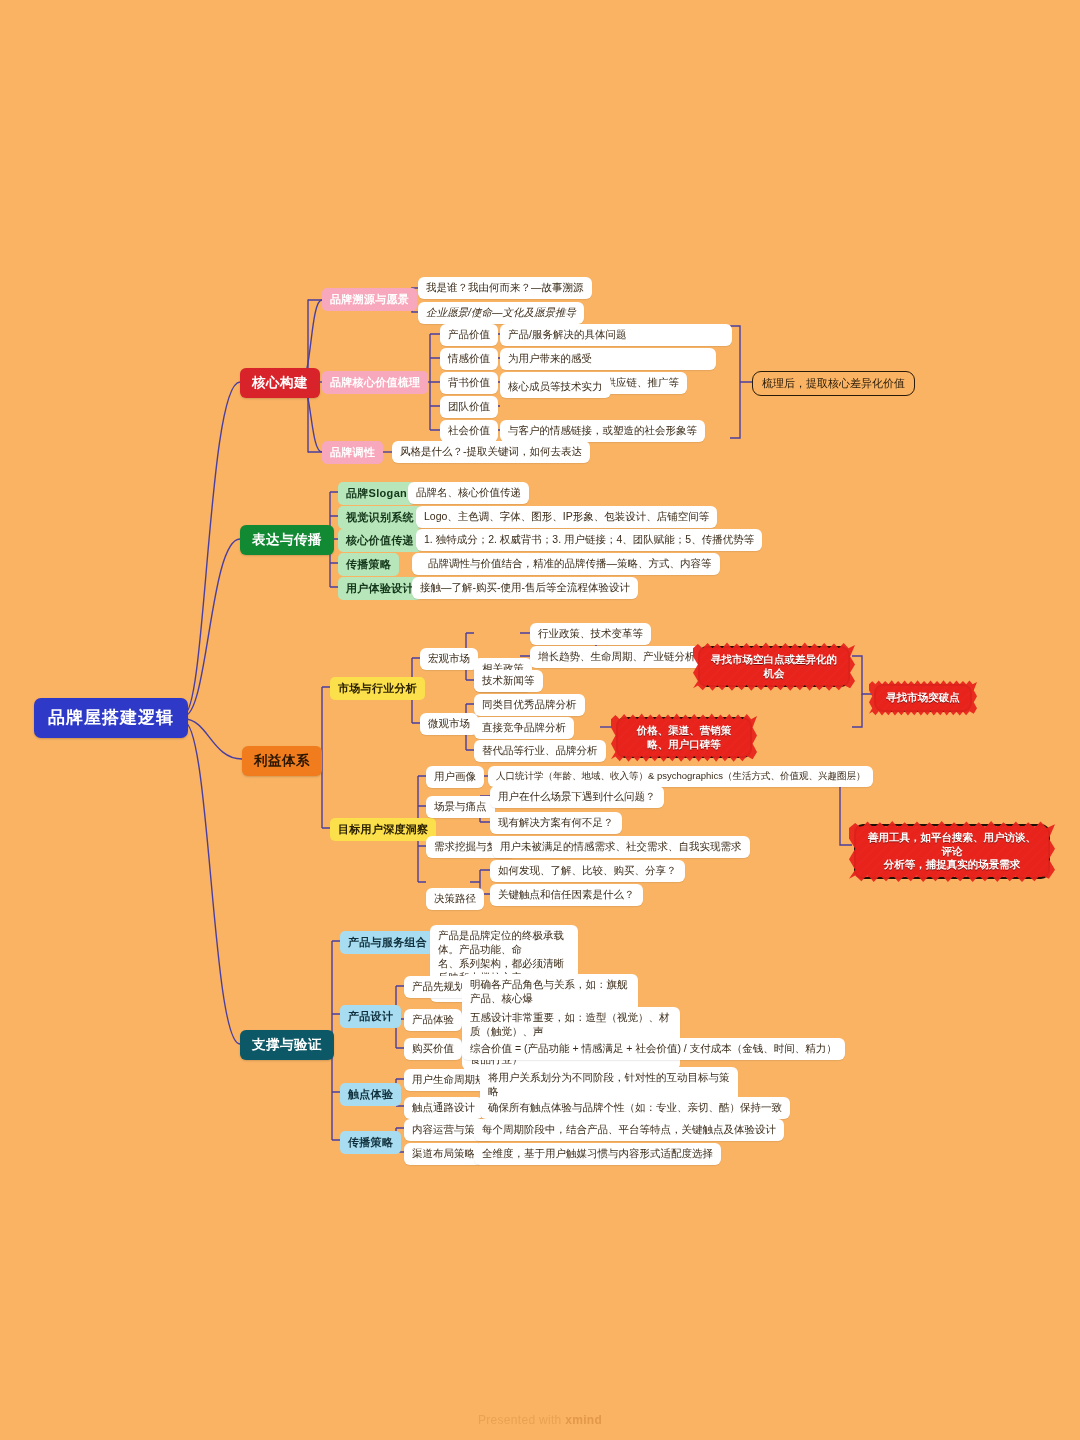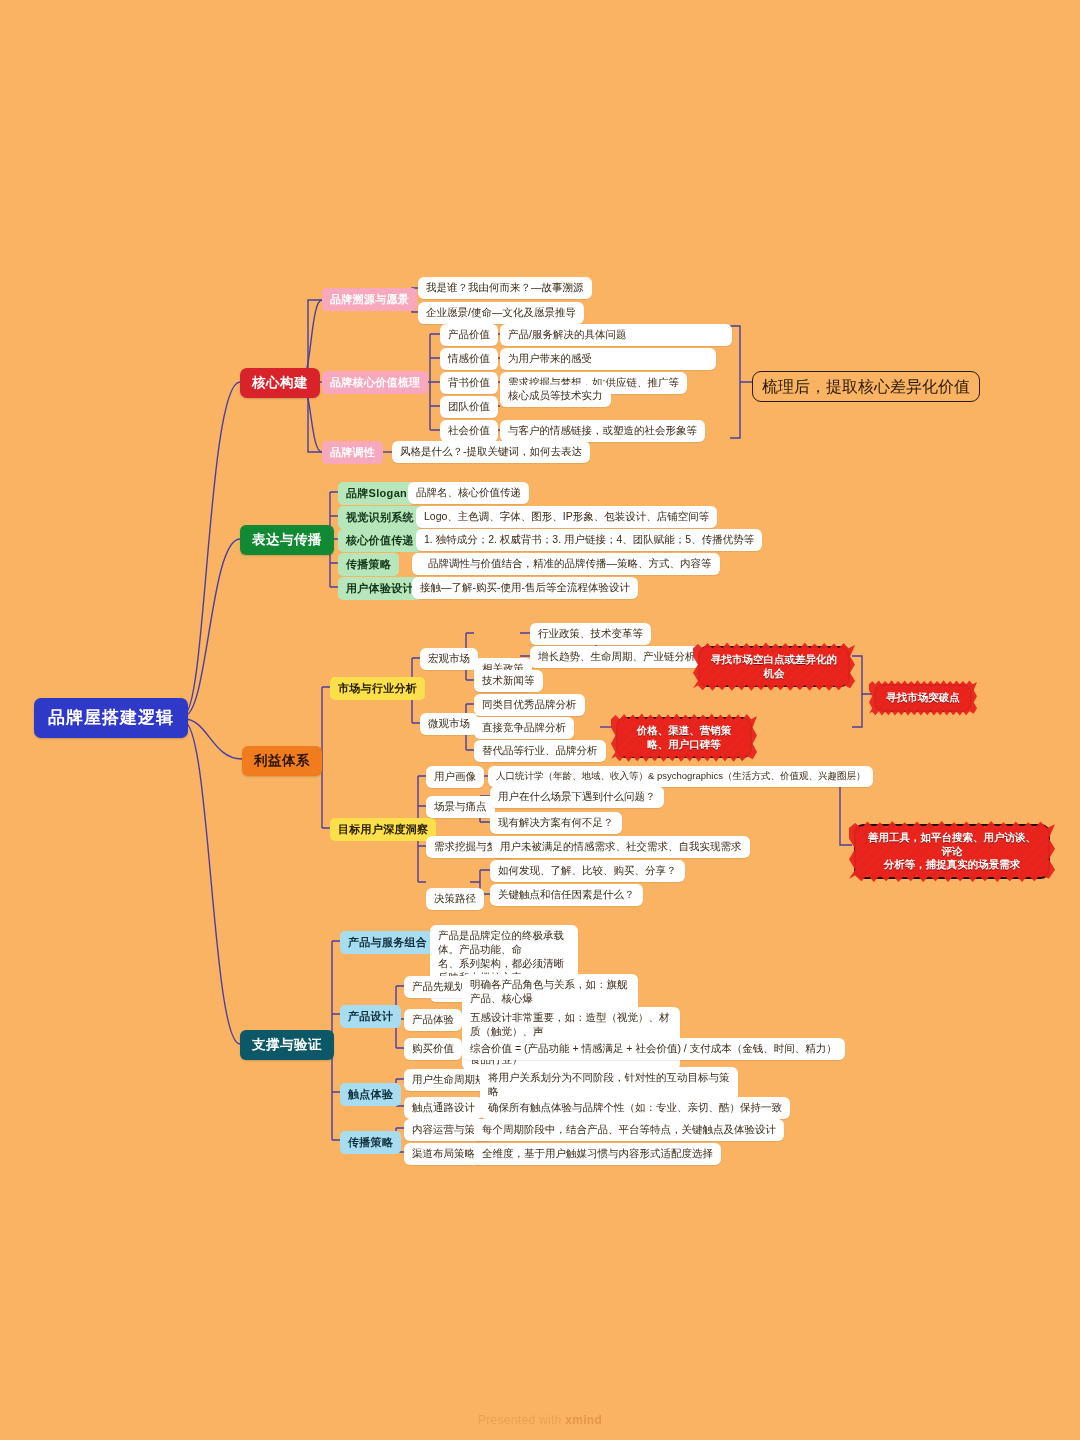--- a/index.html
+++ b/index.html
@@ -31,21 +31,21 @@
     box-shadow:0 1px 2px rgba(0,0,0,.18);
   }
 
   
   .br{
     font-weight:bold;font-size:13.5px;
     border-radius:6px;padding:6px 12px;
     letter-spacing:.5px;
     box-shadow:0 1px 2px rgba(0,0,0,.15);
   }
-  .br-red{background:#d8232a;color:#fff;border-radius:7px;}
+  .br-red{background:#d8232a;color:#fff;}
   .br-green{background:#128a34;color:#fff;}
   .br-orange{background:#f07c1e;color:#2b1600;}
   .br-teal{background:#0d5866;color:#fff;}
 
   
   .chip{
     font-weight:bold;font-size:11px;
     border-radius:5px;padding:4px 8px;
     letter-spacing:.3px;
   }
@@ -62,21 +62,21 @@
     padding:4px 8px;
     box-shadow:0 1px 1px rgba(0,0,0,.08);
   }
   .leaf.tiny{font-size:9.5px;}
 
   
   .outline{
     background:transparent;color:#2a1a08;
     border:1.6px solid #2a1a08;
     border-radius:9px;
-    font-size:16px;
+    font-size:11px;
     padding:4px 9px;
   }
 
   
   .spark{
     position:absolute;
     box-sizing:border-box;
     color:#ffffff;font-weight:bold;font-size:10.5px;
     text-align:center;
     display:flex;align-items:center;justify-content:center;
@@ -213,35 +213,35 @@
       <path d="M464,1128 L474,1128 M464,1152 L474,1152"></path>
     </g>
   </svg>
 
   <div class="node root" style="left:34px;top:698px;">品牌屋搭建逻辑</div>
 
   <div class="node br br-red" style="left:240px;top:368px;">核心构建</div>
 
   <div class="node chip chip-pink" style="left:322px;top:288px;">品牌溯源与愿景</div>
   <div class="node leaf" style="left:418px;top:277px;">我是谁？我由何而来？—故事溯源</div>
-  <div class="node leaf" style="left:418px;top:302px;">企业愿景/使命—文化及愿景推导</div>
+  <div class="node leaf" style="left:418px;top:302px;font-style:italic;">企业愿景/使命—文化及愿景推导</div>
 
   <div class="node chip chip-pink" style="left:322px;top:371px;">品牌核心价值梳理</div>
 
   <div class="node leaf" style="left:440px;top:324px;">产品价值</div>
   <div class="node leaf" style="left:500px;top:324px;width:232px;">产品/服务解决的具体问题</div>
 
   <div class="node leaf" style="left:440px;top:348px;">情感价值</div>
   <div class="node leaf" style="left:500px;top:348px;width:216px;">为用户带来的感受</div>
 
   <div class="node leaf" style="left:440px;top:372px;">背书价值</div>
   <div class="node leaf" style="left:500px;top:372px;">需求挖掘与梦想，如:供应链、推广等</div>
 
   <div class="node leaf" style="left:440px;top:396px;">团队价值</div>
-  <div class="node leaf" style="left:500px;top:385px;">核心成员等技术实力</div>
+  <div class="node leaf" style="left:500px;top:376px;">核心成员等技术实力</div>
 
   <div class="node leaf" style="left:440px;top:420px;">社会价值</div>
   <div class="node leaf" style="left:500px;top:420px;">与客户的情感链接，或塑造的社会形象等</div>
 
   <div class="node outline" style="left:752px;top:371px;">梳理后，提取核心差异化价值</div>
 
   <div class="node chip chip-pink" style="left:322px;top:441px;">品牌调性</div>
   <div class="node leaf" style="left:392px;top:441px;">风格是什么？-提取关键词，如何去表达</div>
 
   <div class="node br br-green" style="left:240px;top:525px;">表达与传播</div>

